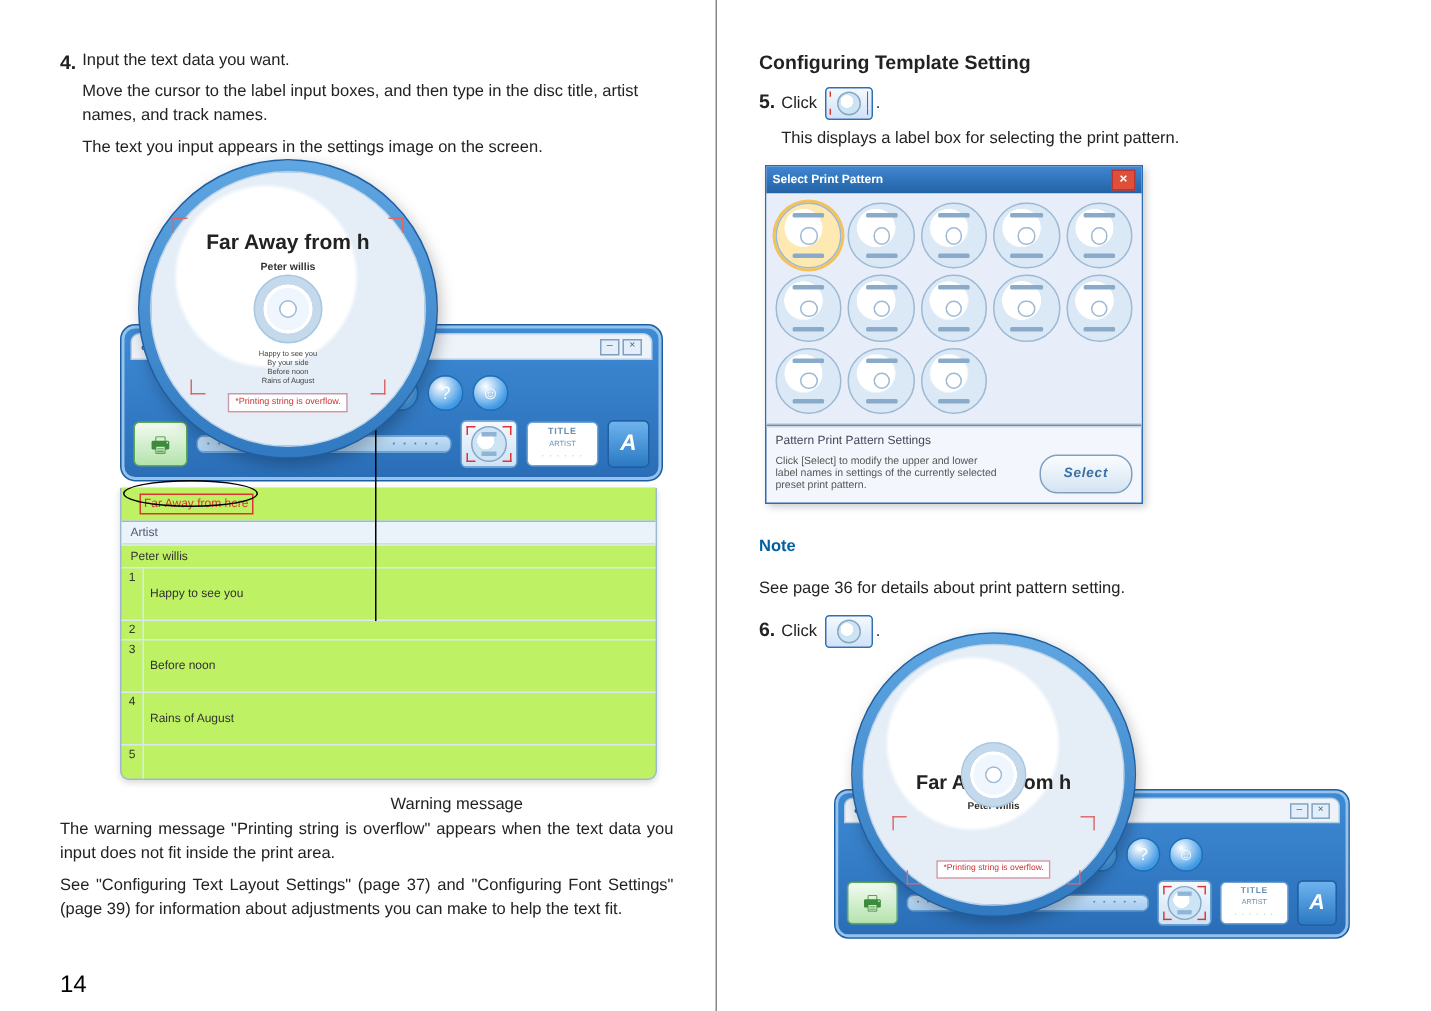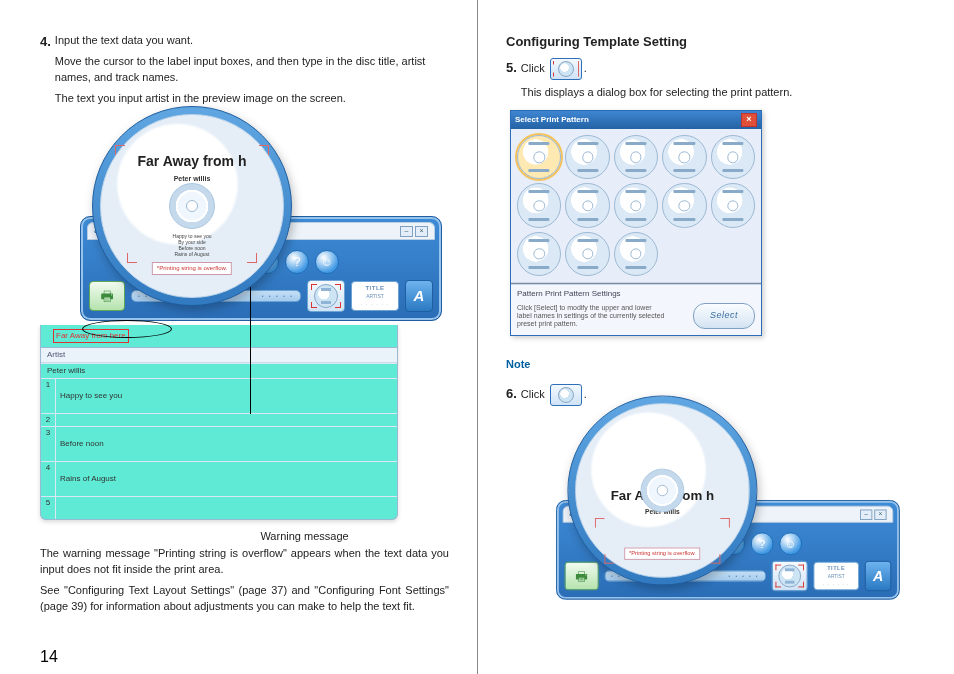--- a/index.html
+++ b/index.html
@@ -242,21 +242,22 @@
 
   
   .disc-spacer { height: 6px; }
 
   
   .input-list {
     width:356px;
     border:1px solid #9cb9d4;
     border-top:none;
     border-radius:0 0 6px 6px;
-    background:#5eead4;
+    margin-left:40px;
+    background:#bef264;
     font-size:8px;
     color:#333;
     box-shadow: 0 2px 4px rgba(0,0,0,0.15);
   }
   .input-list .section-label {
     background:#eaf2fa;
     border-top:1px solid #9cb9d4;
     border-bottom:1px solid #ccdceb;
     padding:1px 6px;
     color:#557;
@@ -335,38 +336,38 @@
   }
   .dlg .adv-body {
     display:flex; align-items:center; justify-content:space-between;
     padding:2px 6px 6px 6px;
   }
   .dlg .adv-text { font-size:7px; color:#555; line-height:1.2; max-width:150px;}
   .dlg .select-btn {
     width:60px; height:24px; border:1px solid #7fa0c0; border-radius:12px;
     background:linear-gradient(#fafdff,#d4e3f2);
     display:flex; align-items:center; justify-content:center;
-    font-style:italic; font-weight:normal; font-size:9px; color:#3a6fa2;
+    font-style:italic; font-weight:bold; font-size:9px; color:#3a6fa2;
     letter-spacing:0.5px;
   }
 
   .left-figure-block { position:relative; margin-top:106px; }
 </style>
 </head>
 <body>
 
 <div class="page">
 
   <div class="col left">
     <div class="step">
       <div class="step-num">4.</div>
       <div class="step-body">
         <p>Input the text data you want.</p>
         <p>Move the cursor to the label input boxes, and then type in the disc title, artist names, and track names.</p>
-        <p>The text you input artist in the preview image on the screen.</p>
+        <p>The text you input appears in the settings image on the screen.</p>
       </div>
     </div>
 
     <div class="left-figure-block">
       <div class="app">
 
         <div class="big-disc-wrap">
           <div class="disc-ring"></div>
           <div class="disc-face">
             <div class="title">Far Away from h</div>
@@ -467,21 +468,21 @@
   <div class="col right">
     <p class="heading">Configuring Template Setting</p>
 
     <div class="step">
       <div class="step-num">5.</div>
       <div class="step-body">
         <p>
           <span>Click</span>
           <span class="mini-disc with-corners"></span><span>.</span>
         </p>
-        <p>This displays a dialog box for selecting the print pattern.</p>
+        <p>This displays a label box for selecting the print pattern.</p>
       </div>
     </div>
 
     <div class="dlg">
       <div class="dlg-title">
         <span>Select Print Pattern</span>
         <span class="x">×</span>
       </div>
       <div class="grid">
         <div class="patt sel">
@@ -538,20 +539,21 @@
           </div>
       </div>
       <div class="adv-title">Pattern Print Pattern Settings</div>
       <div class="adv-body">
         <div class="adv-text">Click [Select] to modify the upper and lower label names in settings of the currently selected preset print pattern.</div>
         <div class="select-btn">Select</div>
       </div>
     </div>
 
     <p class="note-label">Note</p>
+    <p style="margin:0 0 10px 0;">See page 36 for details about print pattern setting.</p>
 
     <div class="step">
       <div class="step-num">6.</div>
       <div class="step-body">
         <p>
           <span>Click</span>
           <span class="mini-disc"></span><span>.</span>
         </p>
       </div>
     </div>

